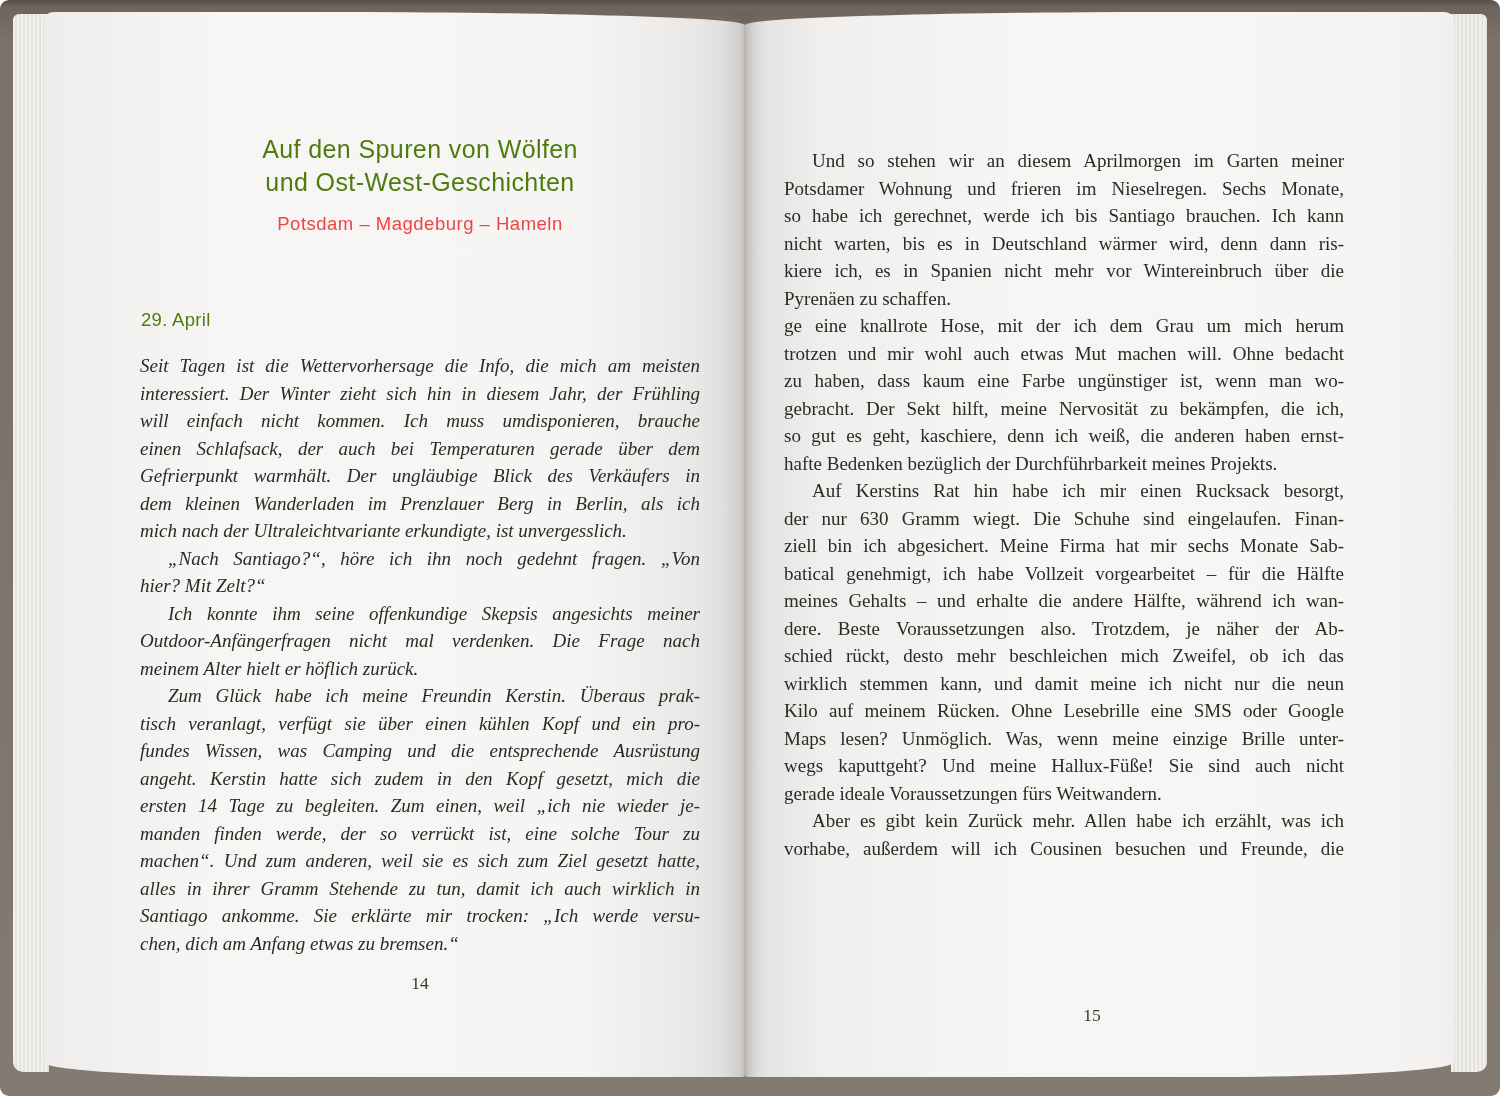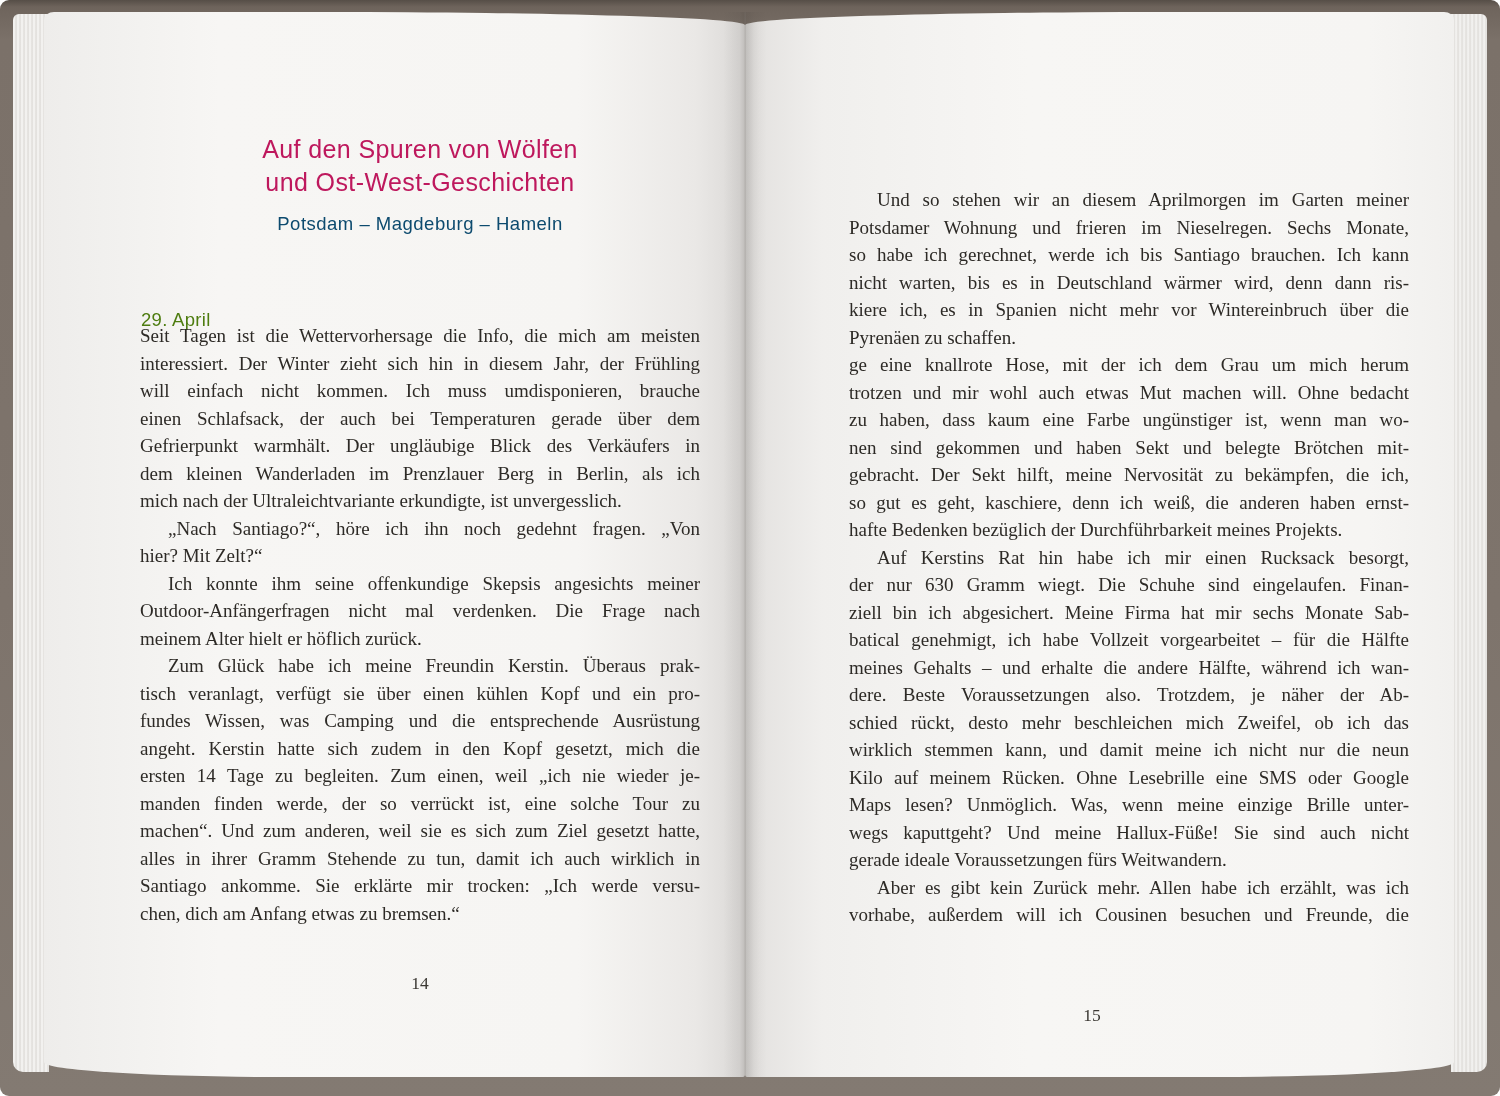--- a/index.html
+++ b/index.html
@@ -34,28 +34,28 @@
 
   
   .gutter-shadow{position:absolute;left:723px;width:44px;top:12px;bottom:19px;
     background:linear-gradient(to right,rgba(60,55,50,0) 0%,rgba(60,55,50,0.07) 38%,
       rgba(60,55,50,0.16) 48%,rgba(110,105,100,0.38) 50%,rgba(60,55,50,0.14) 53%,
       rgba(60,55,50,0.05) 70%,rgba(60,55,50,0) 100%);}
 
   
   .sans{font-family:"Liberation Sans", sans-serif;}
   .chapter-title{position:absolute;left:140px;width:560px;top:133px;text-align:center;
-    font-size:25px;line-height:33px;color:#be185d;letter-spacing:.4px;font-weight:500;}
+    font-size:25px;line-height:33px;color:#4d7c0f;letter-spacing:.4px;font-weight:500;}
   .chapter-subtitle{position:absolute;left:140px;width:560px;top:213px;text-align:center;
-    font-size:18.5px;color:#0c4a6e;letter-spacing:.5px;}
+    font-size:18.5px;color:#ef4444;letter-spacing:.5px;}
   .section-date{position:absolute;left:141px;top:309px;font-size:18.5px;color:#4d7c0f;letter-spacing:.3px;}
 
   .body-block{position:absolute;width:560px;font-size:19px;color:#2d2a26;}
-  .body-block.left{left:140px;top:322px;}
-  .body-block.right{left:849px;top:147px;margin-top:39px;}
+  .body-block.left{left:140px;top:352px;font-style:italic;}
+  .body-block.right{left:784px;top:147px;}
   .line{height:27.5px;line-height:27.5px;text-align:justify;text-align-last:justify;
     white-space:nowrap;overflow:visible;}
   .line.endpara{text-align-last:left;}
   .line.indent{text-indent:28px;}
 
   .page-number{position:absolute;width:560px;top:973px;text-align:center;
     font-size:17.5px;color:#3b3833;}
   .page-number.left{left:140px;text-align:center;}
   .page-number.right{left:812px;margin-top:32px;}
 </style>
@@ -107,21 +107,20 @@
 <div class="body-block right">
     <div class="line indent">Und so stehen wir an diesem Aprilmorgen im Garten meiner</div>
     <div class="line">Potsdamer Wohnung und frieren im Nieselregen. Sechs Monate,</div>
     <div class="line">so habe ich gerechnet, werde ich bis Santiago brauchen. Ich kann</div>
     <div class="line">nicht warten, bis es in Deutschland wärmer wird, denn dann ris-</div>
     <div class="line">kiere ich, es in Spanien nicht mehr vor Wintereinbruch über die</div>
     <div class="line endpara">Pyrenäen zu schaffen.</div>
     <div class="line">ge eine knallrote Hose, mit der ich dem Grau um mich herum</div>
     <div class="line">trotzen und mir wohl auch etwas Mut machen will. Ohne bedacht</div>
     <div class="line">zu haben, dass kaum eine Farbe ungünstiger ist, wenn man wo-</div>
-    <div class="line">nen sind gekommen und haben Sekt und belegte Brötchen mit-</div>
     <div class="line">gebracht. Der Sekt hilft, meine Nervosität zu bekämpfen, die ich,</div>
     <div class="line">so gut es geht, kaschiere, denn ich weiß, die anderen haben ernst-</div>
     <div class="line endpara">hafte Bedenken bezüglich der Durchführbarkeit meines Projekts.</div>
     <div class="line indent">Auf Kerstins Rat hin habe ich mir einen Rucksack besorgt,</div>
     <div class="line">der nur 630 Gramm wiegt. Die Schuhe sind eingelaufen. Finan-</div>
     <div class="line">ziell bin ich abgesichert. Meine Firma hat mir sechs Monate Sab-</div>
     <div class="line">batical genehmigt, ich habe Vollzeit vorgearbeitet – für die Hälfte</div>
     <div class="line">meines Gehalts – und erhalte die andere Hälfte, während ich wan-</div>
     <div class="line">dere. Beste Voraussetzungen also. Trotzdem, je näher der Ab-</div>
     <div class="line">schied rückt, desto mehr beschleichen mich Zweifel, ob ich das</div>

